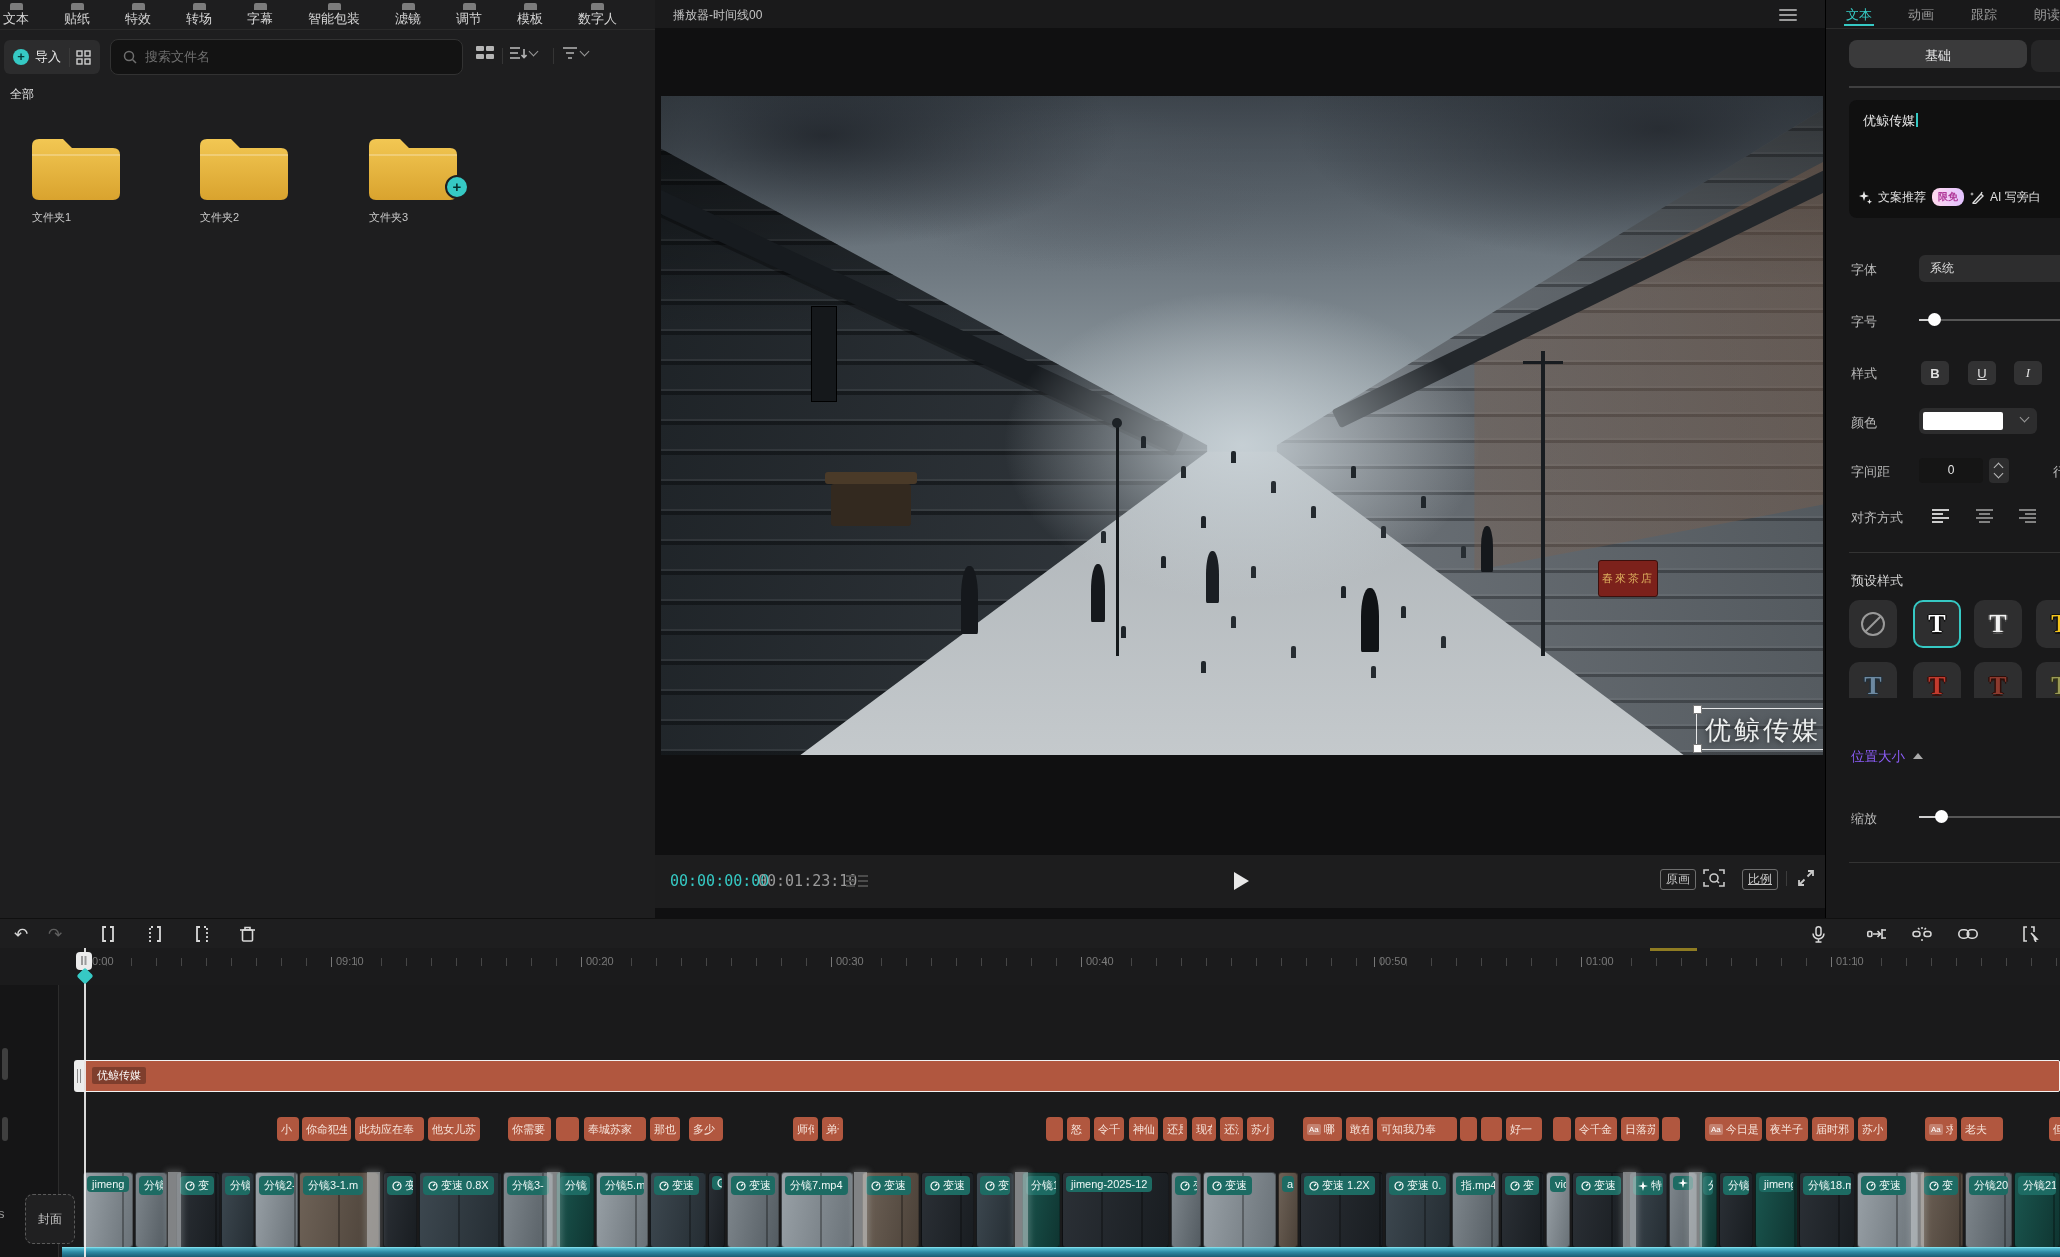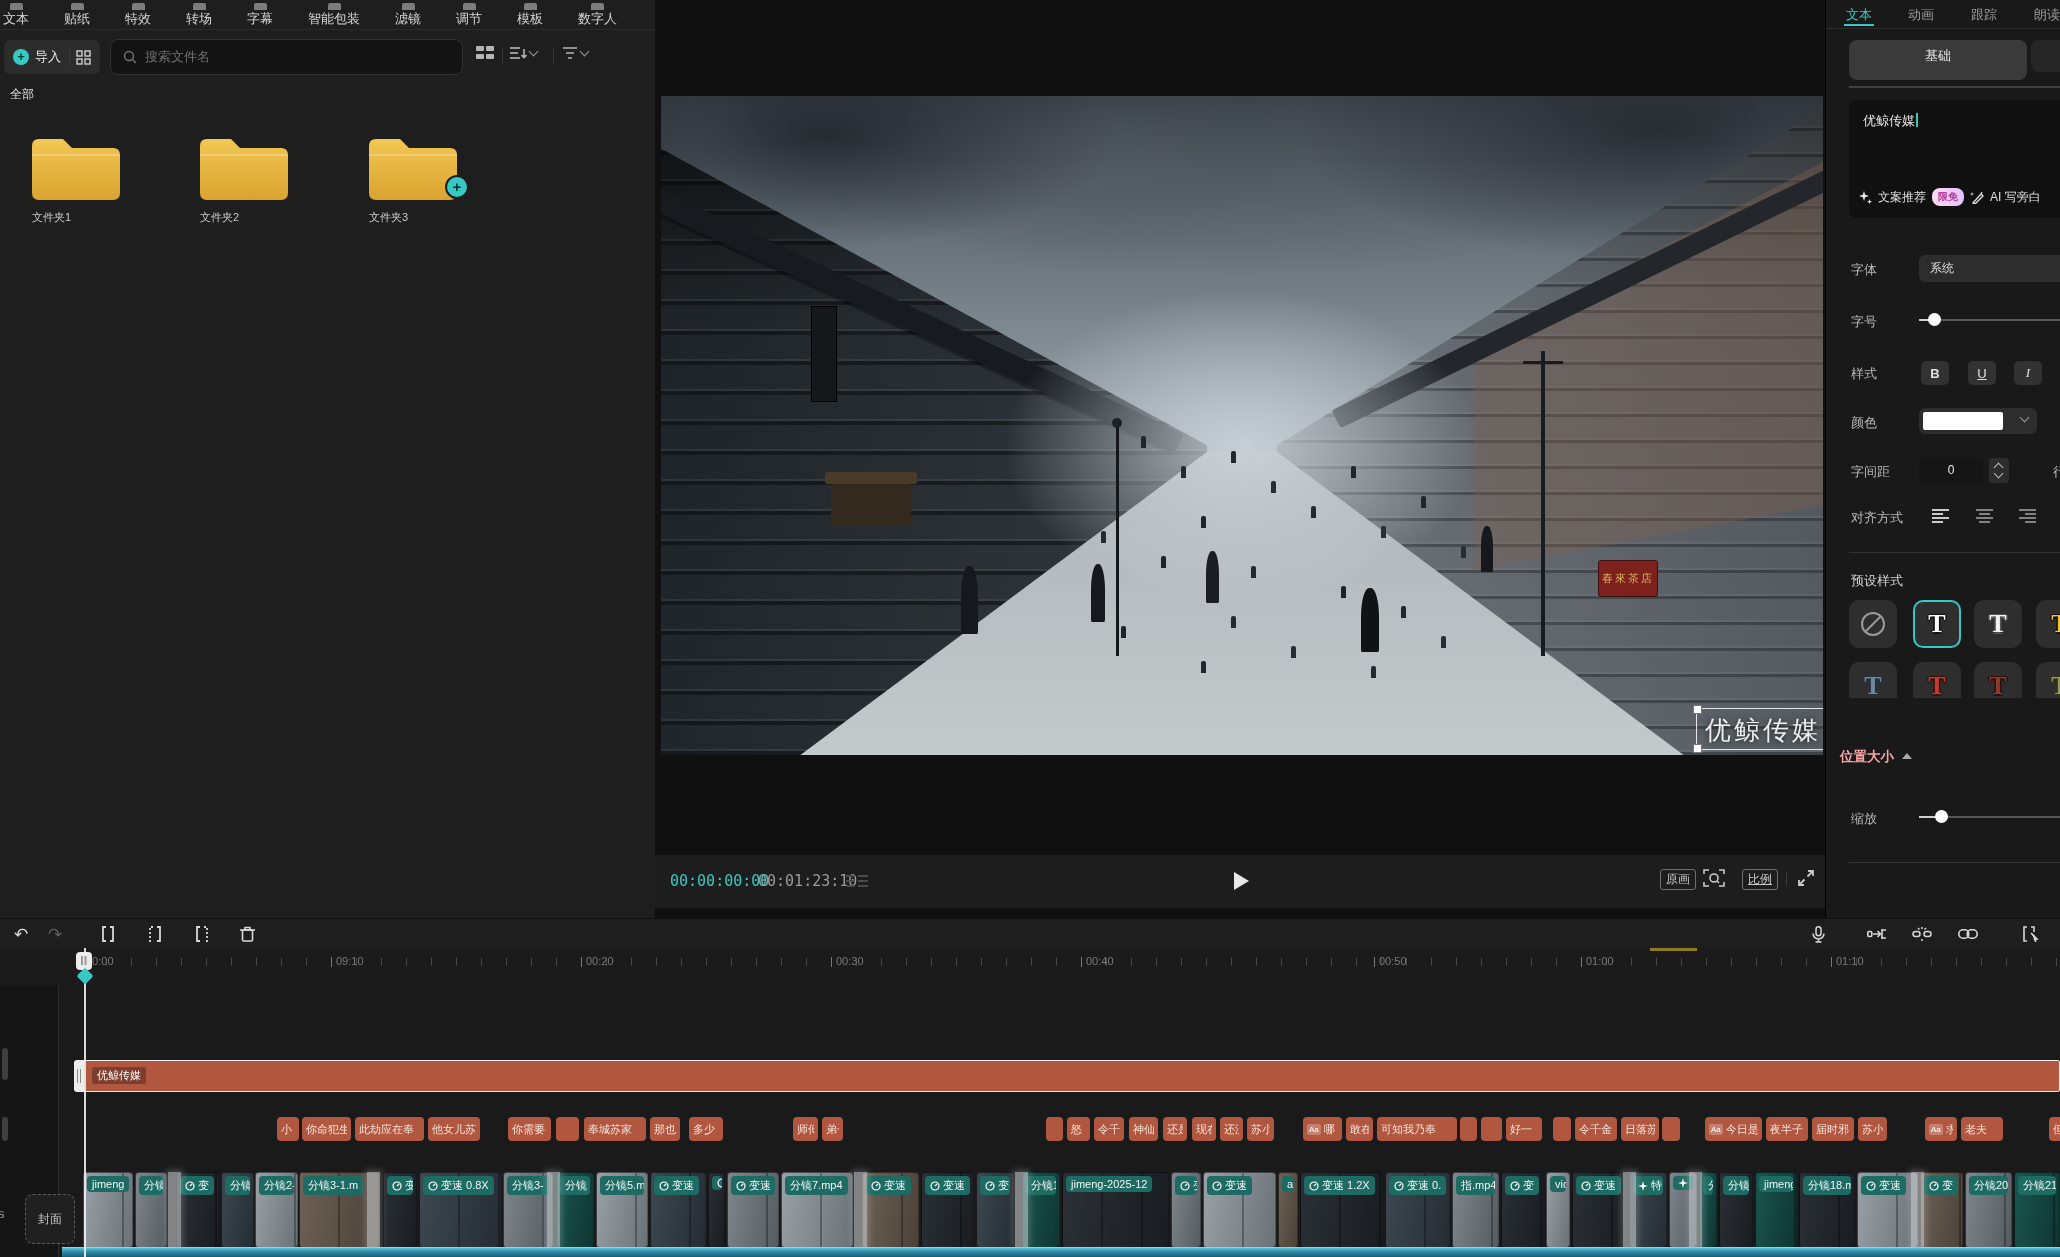--- a/index.html
+++ b/index.html
@@ -105,21 +105,21 @@
   #pv-div{position:absolute;left:1131px;top:16px;width:1px;height:15px;background:#3c3c3c;}
   #fullscreen-icon{position:absolute;left:1142px;top:14px;cursor:pointer;}
 
   
   #inspector{position:absolute;left:1825px;top:0;width:235px;height:918px;background:#19191a;border-left:1px solid #000;}
   .insp-tab{position:absolute;top:6px;font-size:13px;color:#9a9a9a;cursor:pointer;white-space:nowrap;}
   .insp-tab.active{color:var(--accent);}
   #tab-underline{position:absolute;left:18px;top:24px;width:30px;height:2px;background:var(--accent);}
   #insp-divider{position:absolute;left:0;top:28px;width:100%;height:1px;background:#2c2c2c;}
   #seg-wrap{position:absolute;left:23px;top:40px;width:212px;height:32px;}
-  #seg-basic{position:absolute;left:0;top:0;width:178px;height:40px;background:#3a3a3b;border-radius:8px;
+  #seg-basic{position:absolute;left:0;top:0;width:178px;height:28px;background:#3a3a3b;border-radius:8px;
     color:#ececec;font-size:13px;text-align:center;line-height:32px;cursor:pointer;}
   #seg-next{position:absolute;left:182px;top:0;width:60px;height:32px;background:#262627;border-radius:8px;}
   #seg-divider{position:absolute;left:23px;top:86px;width:212px;height:2px;background:#3f3f40;}
   #text-box{position:absolute;left:23px;top:100px;width:220px;height:118px;background:#101010;border-radius:8px;}
   #text-value{position:absolute;left:14px;top:12px;font-size:13px;color:#e6e6e6;}
   #caret{display:inline-block;width:2px;height:14px;background:var(--accent);vertical-align:-2px;margin-left:1px;}
   #copy-row{position:absolute;left:10px;top:88px;display:flex;align-items:center;gap:6px;white-space:nowrap;}
   #copy-row .lbl{font-size:12px;color:#e0e0e0;}
   #badge-free{background:linear-gradient(90deg,#ffd9ee,#e3c2ff);color:#b0399a;font-size:10px;font-weight:bold;
     border-radius:8px;padding:2px 6px;}
@@ -142,21 +142,21 @@
   #stepper .dn{top:12px;transform:rotate(45deg);}
   #line-partial{position:absolute;left:227px;top:463px;font-size:13px;color:#b9b9b9;}
   .align-ic{position:absolute;top:509px;cursor:pointer;}
   #sec-div1{position:absolute;left:23px;top:552px;width:212px;height:1px;background:#333;}
   #preset-label{position:absolute;left:25px;top:572px;font-size:13px;color:#d5d5d5;}
   #presets{position:absolute;left:23px;top:600px;width:215px;height:98px;overflow:hidden;}
   .preset{position:absolute;width:48px;height:48px;background:#2e2e2f;border-radius:10px;box-sizing:border-box;cursor:pointer;
     display:flex;align-items:center;justify-content:center;}
   .preset.sel{border:2px solid var(--accent);}
   .preset .tchar{font-size:26px;font-weight:bold;font-family:"Liberation Serif",serif;}
-  #pos-label{position:absolute;left:14px;top:748px;font-size:13.5px;color:#fca5a5;font-weight:bold;cursor:pointer;}
+  #pos-label{position:absolute;left:25px;top:748px;font-size:13.5px;color:#8b5cf6;font-weight:normal;cursor:pointer;}
   #pos-label .tri{display:inline-block;width:0;height:0;border-left:5px solid transparent;border-right:5px solid transparent;
     border-bottom:6px solid #aaa;margin-left:8px;vertical-align:2px;}
   #sec-div2{position:absolute;left:23px;top:862px;width:212px;height:1px;background:#333;}
 
   
   #tl-toolbar{position:absolute;left:0;top:918px;width:2060px;height:30px;background:#1e1e1f;border-top:1px solid #101010;
     border-bottom:1px solid #141414;}
   .tbtn{position:absolute;top:3px;width:26px;height:24px;display:flex;align-items:center;justify-content:center;
     color:#d8d8d8;cursor:pointer;font-size:17px;}
   .tbtn.dim{color:#5f5f5f;}
@@ -344,20 +344,28 @@
             <path d="M6 18 q0-7 7-7 h24 l9 9 h41 q7 0 7 7 v38 q0 7-7 7 H13 q-7 0-7-7 Z" fill="url(#fg2)"></path>
             <path d="M6 26 h88 v2 H6 Z" fill="rgba(255,255,255,.25)"></path>
           </svg>
           <div class="folder-label">文件夹3</div>
           <span class="add-badge">+</span>
         </div>
       </div>
   </div>
 
   <div id="preview-panel">
+    <div id="preview-header">
+      <span id="preview-title">播放器-时间线00</span>
+      <span id="hamburger-icon">
+          <i></i>
+          <i></i>
+          <i></i>
+        </span>
+    </div>
     <div id="video">
       <div id="sky-clouds"></div>
       <div id="bld-left"></div>
       <div id="bld-right"></div>
       <div id="brick-tint"></div>
       <div id="roof-left"></div>
       <div id="roof-right"></div>
       <div id="street"></div>
       <div id="haze"></div>
       <div id="shop-sign"></div>

